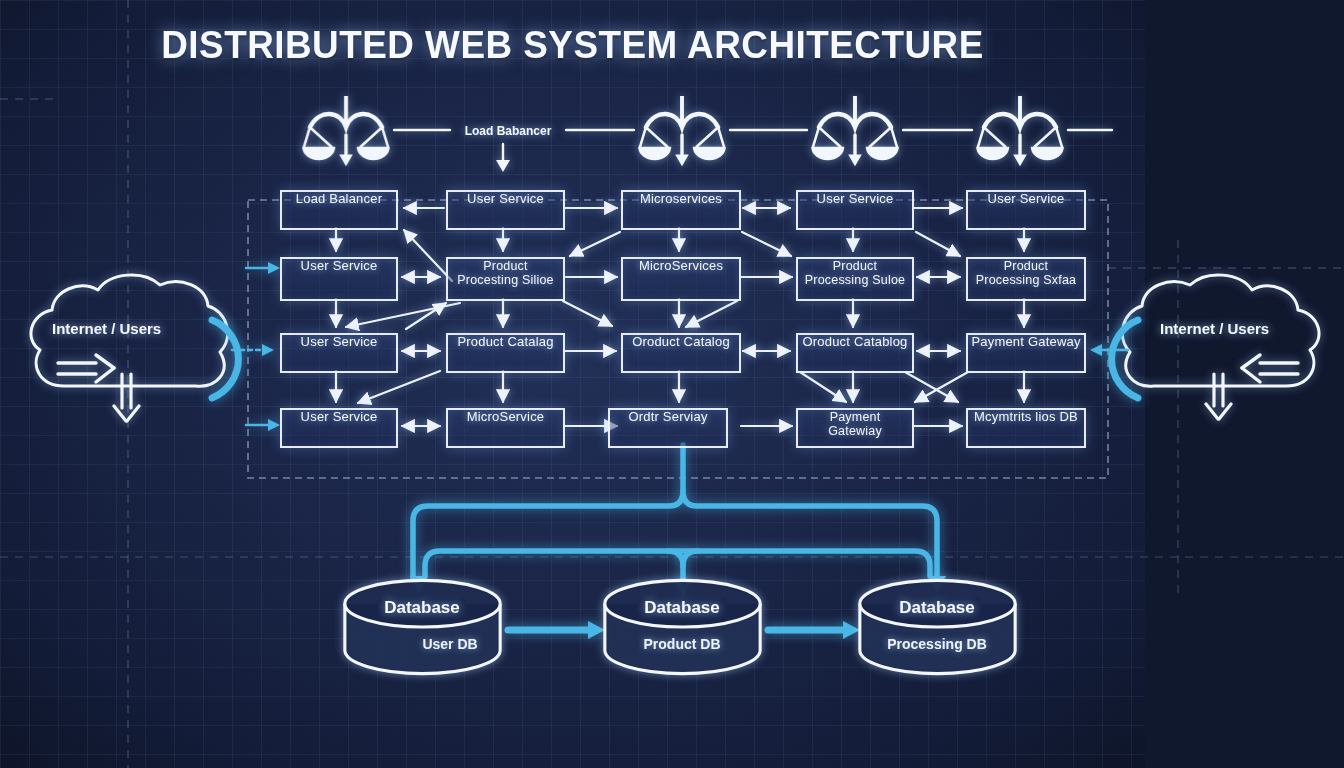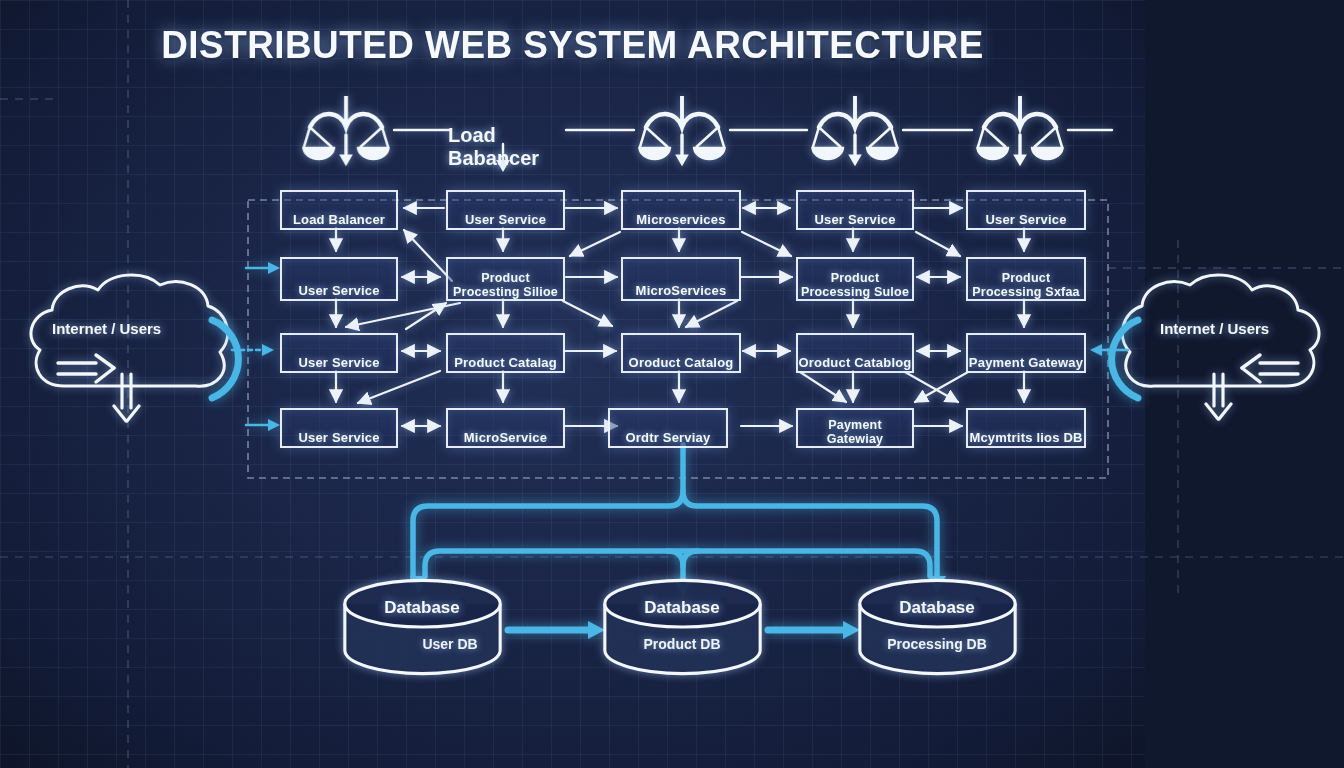--- a/index.html
+++ b/index.html
@@ -18,35 +18,35 @@
   svg.layer{position:absolute;left:0;top:0;}
   .white-ink{filter:drop-shadow(0 0 4px rgba(165,205,255,.55));}
   .cyan-ink{filter:drop-shadow(0 0 6px rgba(73,182,230,.65));}
   #title{
     position:absolute;left:0;right:0;top:24px;text-align:center;
     font-size:38px;font-weight:800;letter-spacing:0.5px;color:#f6f9ff;
     text-shadow:0 0 16px rgba(160,200,255,.65),0 2px 3px rgba(0,0,0,.55);
     transform:scaleX(.97);
   }
   .gbox{
-    position:absolute;display:flex;align-items:flex-end;justify-content:center;
+    position:absolute;display:flex;align-items:flex-start;justify-content:center;
     border:2px solid rgba(242,247,255,.95);
     background:linear-gradient(180deg, rgba(48,68,120,.42), rgba(27,42,86,.48));
     box-shadow:0 0 12px rgba(140,185,255,.30), inset 0 0 10px rgba(140,185,255,.14);
-    color:#f4f8ff;font-weight:bold;font-size:13px;line-height:1.12;
+    color:#f4f8ff;font-weight:normal;font-size:13px;line-height:1.12;
     text-align:center;letter-spacing:.2px;white-space:pre-line;
     text-shadow:0 0 7px rgba(170,210,255,.8);
   }
   .cloud-label{
     position:absolute;width:170px;color:#f4f8ff;
     font-size:15px;font-weight:bold;text-shadow:0 0 8px rgba(170,210,255,.8);
   }
   .lb-label{
-    position:absolute;width:120px;text-align:left;color:#f4f8ff;
-    font-size:20px;font-weight:bold;text-shadow:0 0 8px rgba(170,210,255,.8);
+    position:absolute;width:120px;text-align:center;color:#f4f8ff;
+    font-size:12px;font-weight:bold;text-shadow:0 0 8px rgba(170,210,255,.8);
   }
   .db-title{position:absolute;width:160px;text-align:center;color:#f7faff;
     font-size:17px;font-weight:bold;text-shadow:0 0 8px rgba(170,210,255,.8);}
   .db-title span{background:rgba(26,39,77,.95);padding:0 6px;border-radius:3px;}
   .db-sub{position:absolute;width:160px;text-align:center;color:#eef3fb;
     font-size:14px;font-weight:bold;text-shadow:0 0 7px rgba(170,210,255,.7);}
 </style>
 </head>
 <body>
 

